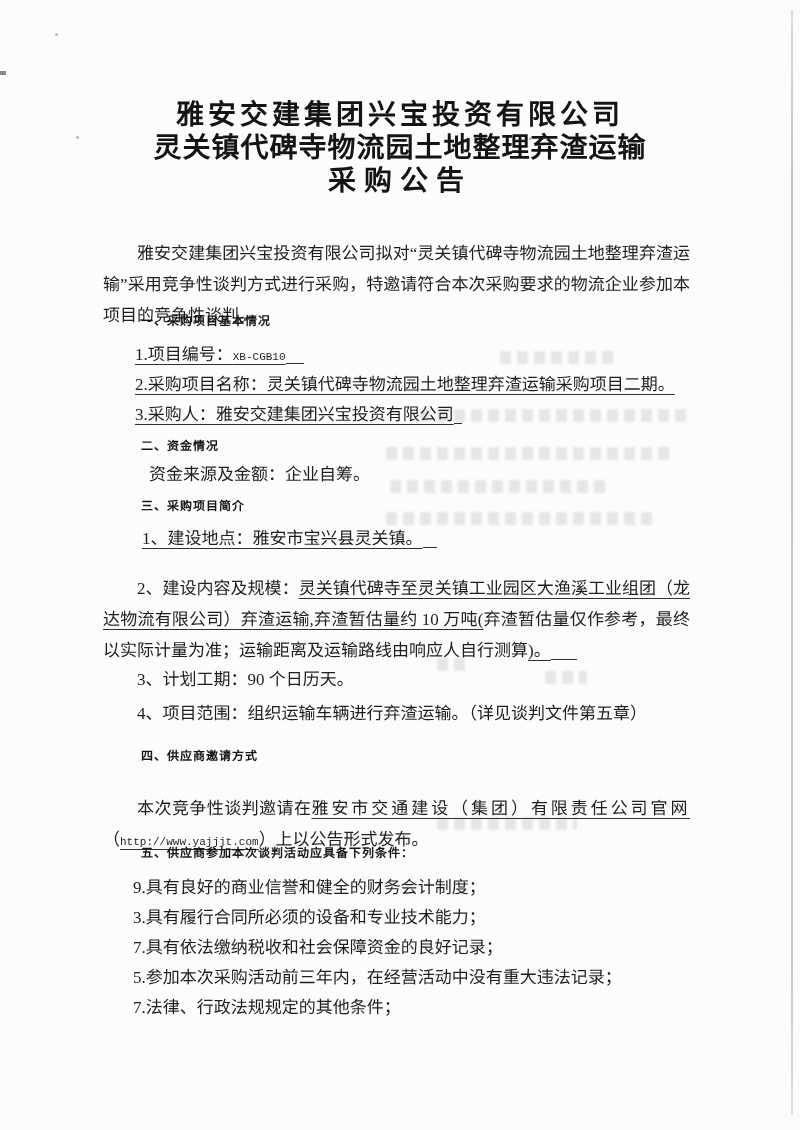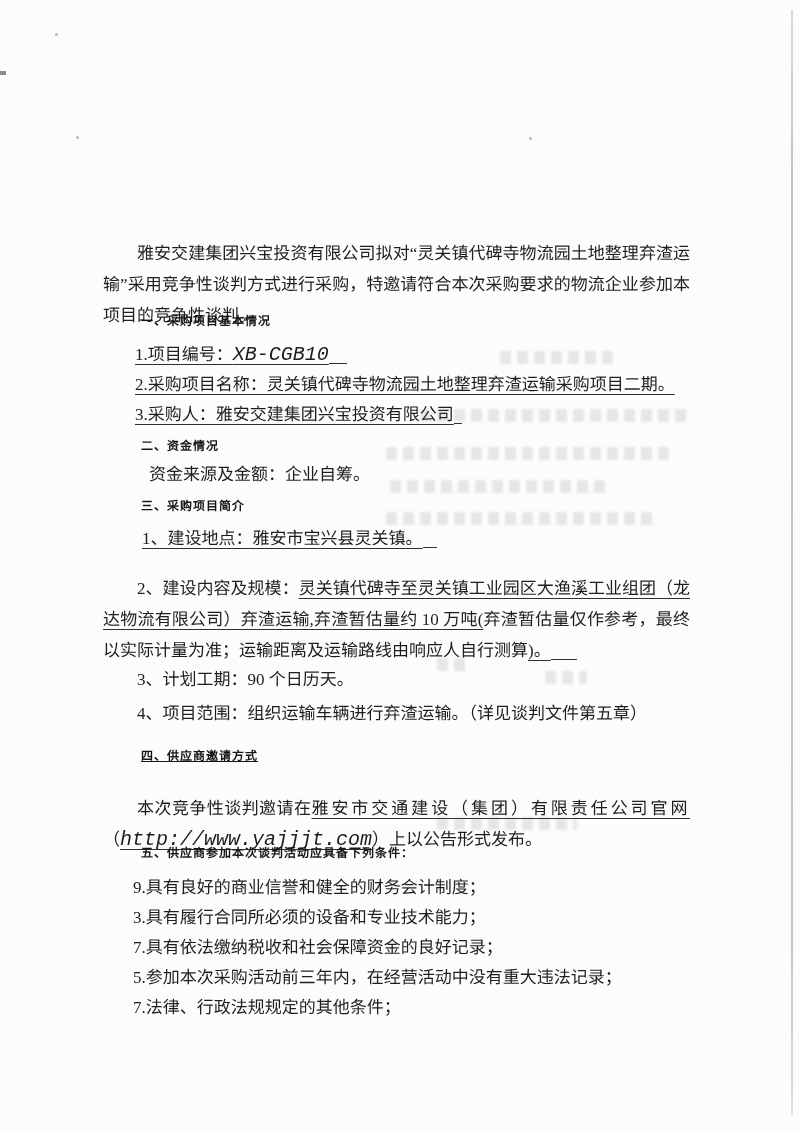--- a/index.html
+++ b/index.html
@@ -12,54 +12,59 @@
   .doc-title .t1{letter-spacing:4px;}
   .doc-title .t2{letter-spacing:1px;}
   .doc-title .t3{letter-spacing:8px;}
   .bodytext{font-size:17px;line-height:31px;text-align:justify;}
   .intro{left:103px;top:221px;width:587px;text-indent:34px;}
   .heading{font-family:"Liberation Sans","DejaVu Sans",sans-serif;font-weight:700;
            font-size:12px;line-height:24px;color:#161616;letter-spacing:1px;}
   .h-s1{left:141px;top:309px;}
   .h-s2{left:141px;top:434px;}
   .h-s3{left:141px;top:494px;}
-  .h-s4{left:141px;top:744px;text-decoration:underline;}
+  .h-s4{left:141px;top:744px;}
   .h-s5{left:141px;top:841px;}
   .line{font-size:17px;line-height:22px;white-space:nowrap;}
   .s1i1{left:135px;top:344px;}
   .s1i2{left:135px;top:374px;}
   .s1i3{left:135px;top:404px;}
   .s2body{left:149px;top:464px;}
   .s3i1{left:142px;top:528px;}
   .s3i2{left:103px;top:556px;width:587px;text-indent:34px;}
   .s3i3{left:137px;top:669px;}
   .s3i4{left:137px;top:703px;}
   .s4p{left:103px;top:776px;width:587px;text-indent:34px;}
   .s5list{left:103px;top:877px;width:620px;}
   .s5list p{margin:0 0 8px 0;padding-left:30px;font-size:17px;line-height:22px;white-space:nowrap;}
   .u{text-decoration:underline;text-decoration-thickness:1.2px;text-underline-offset:4px;
      text-decoration-color:#2f2f2f;text-decoration-skip-ink:none;}
-  .mono{font-family:"Liberation Mono","DejaVu Sans Mono",monospace;font-size:20px;font-style:italic;}
+  .mono{font-family:"Liberation Mono","DejaVu Sans Mono",monospace;font-size:11px;}
   .spread{letter-spacing:2.5px;}
   .tail{display:inline-block;height:2px;border-bottom:1.2px solid #2f2f2f;
         vertical-align:-4px;}
   
   .smudge{position:absolute;height:13px;border-radius:2px;
           background:repeating-linear-gradient(90deg,rgba(90,90,90,.13) 0 11px,rgba(90,90,90,0) 11px 17px);
           filter:blur(1.3px);}
   .vline{position:absolute;left:791px;top:10px;width:2px;height:1105px;
          background:linear-gradient(#dcdcdc,#c2c2c2 15%,#c6c6c6 85%,#dedede);}
   .dash{position:absolute;left:0;top:71px;width:6px;height:4px;background:#8a8a8a;filter:blur(.4px);}
   .speck{position:absolute;width:3px;height:3px;border-radius:50%;background:#b9b9b9;}
 </style>
 </head>
 <body>
 
 <div class="sheet">
 
+  <div class="abs doc-title">
+    <div class="t1">雅安交建集团兴宝投资有限公司</div>
+    <div class="t2">灵关镇代碑寺物流园土地整理弃渣运输</div>
+    <div class="t3">采购公告</div>
+  </div>
 
   <p class="abs bodytext intro">雅安交建集团兴宝投资有限公司拟对“灵关镇代碑寺物流园土地整理弃渣运输”采用竞争性谈判方式进行采购，特邀请符合本次采购要求的物流企业参加本项目的竞争性谈判。</p>
 
   <div class="abs heading h-s1">一、采购项目基本情况</div>
   <div class="abs line s1i1"><span class="u"><span>1.项目编号：</span><span class="mono">XB-CGB10</span></span><span class="tail" style="width:18px"></span></div>
   <div class="abs line s1i2"><span class="u">2.采购项目名称：灵关镇代碑寺物流园土地整理弃渣运输采购项目二期。</span></div>
   <div class="abs line s1i3"><span class="u">3.采购人：雅安交建集团兴宝投资有限公司</span><span class="tail" style="width:8px"></span></div>
 
   <div class="abs heading h-s2">二、资金情况</div>
   <div class="abs heading h-s3">三、采购项目简介</div>

